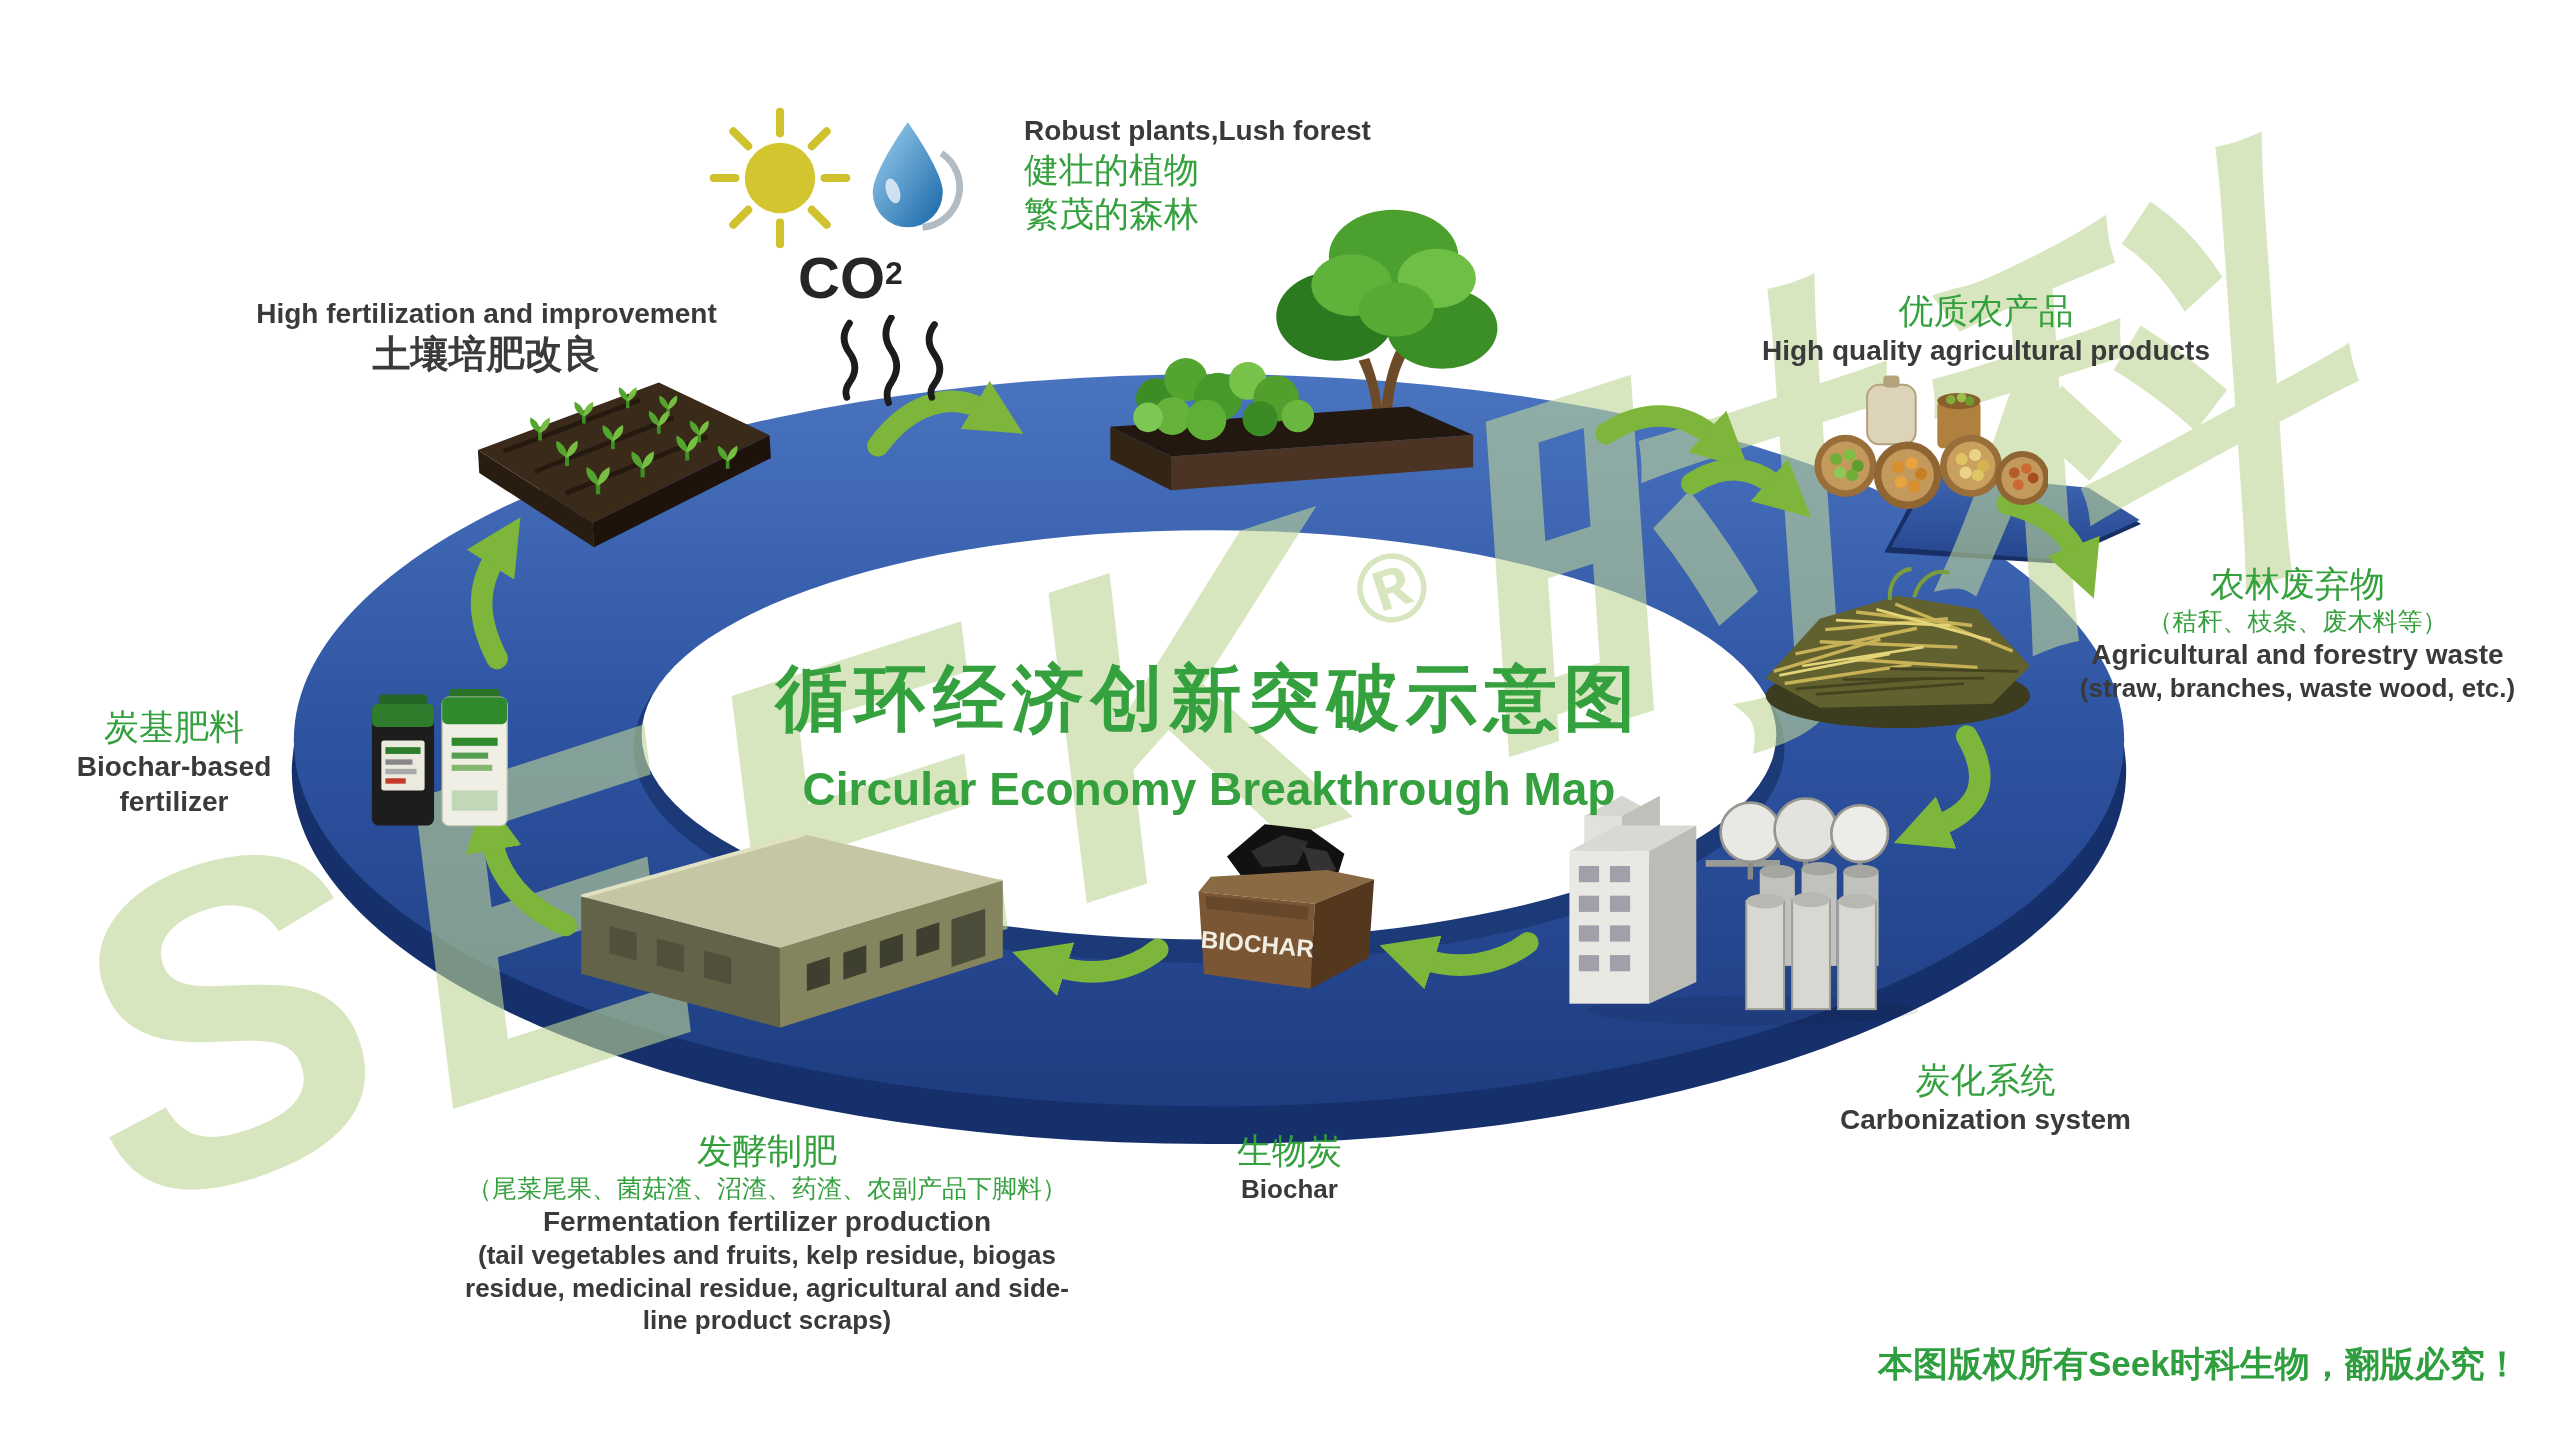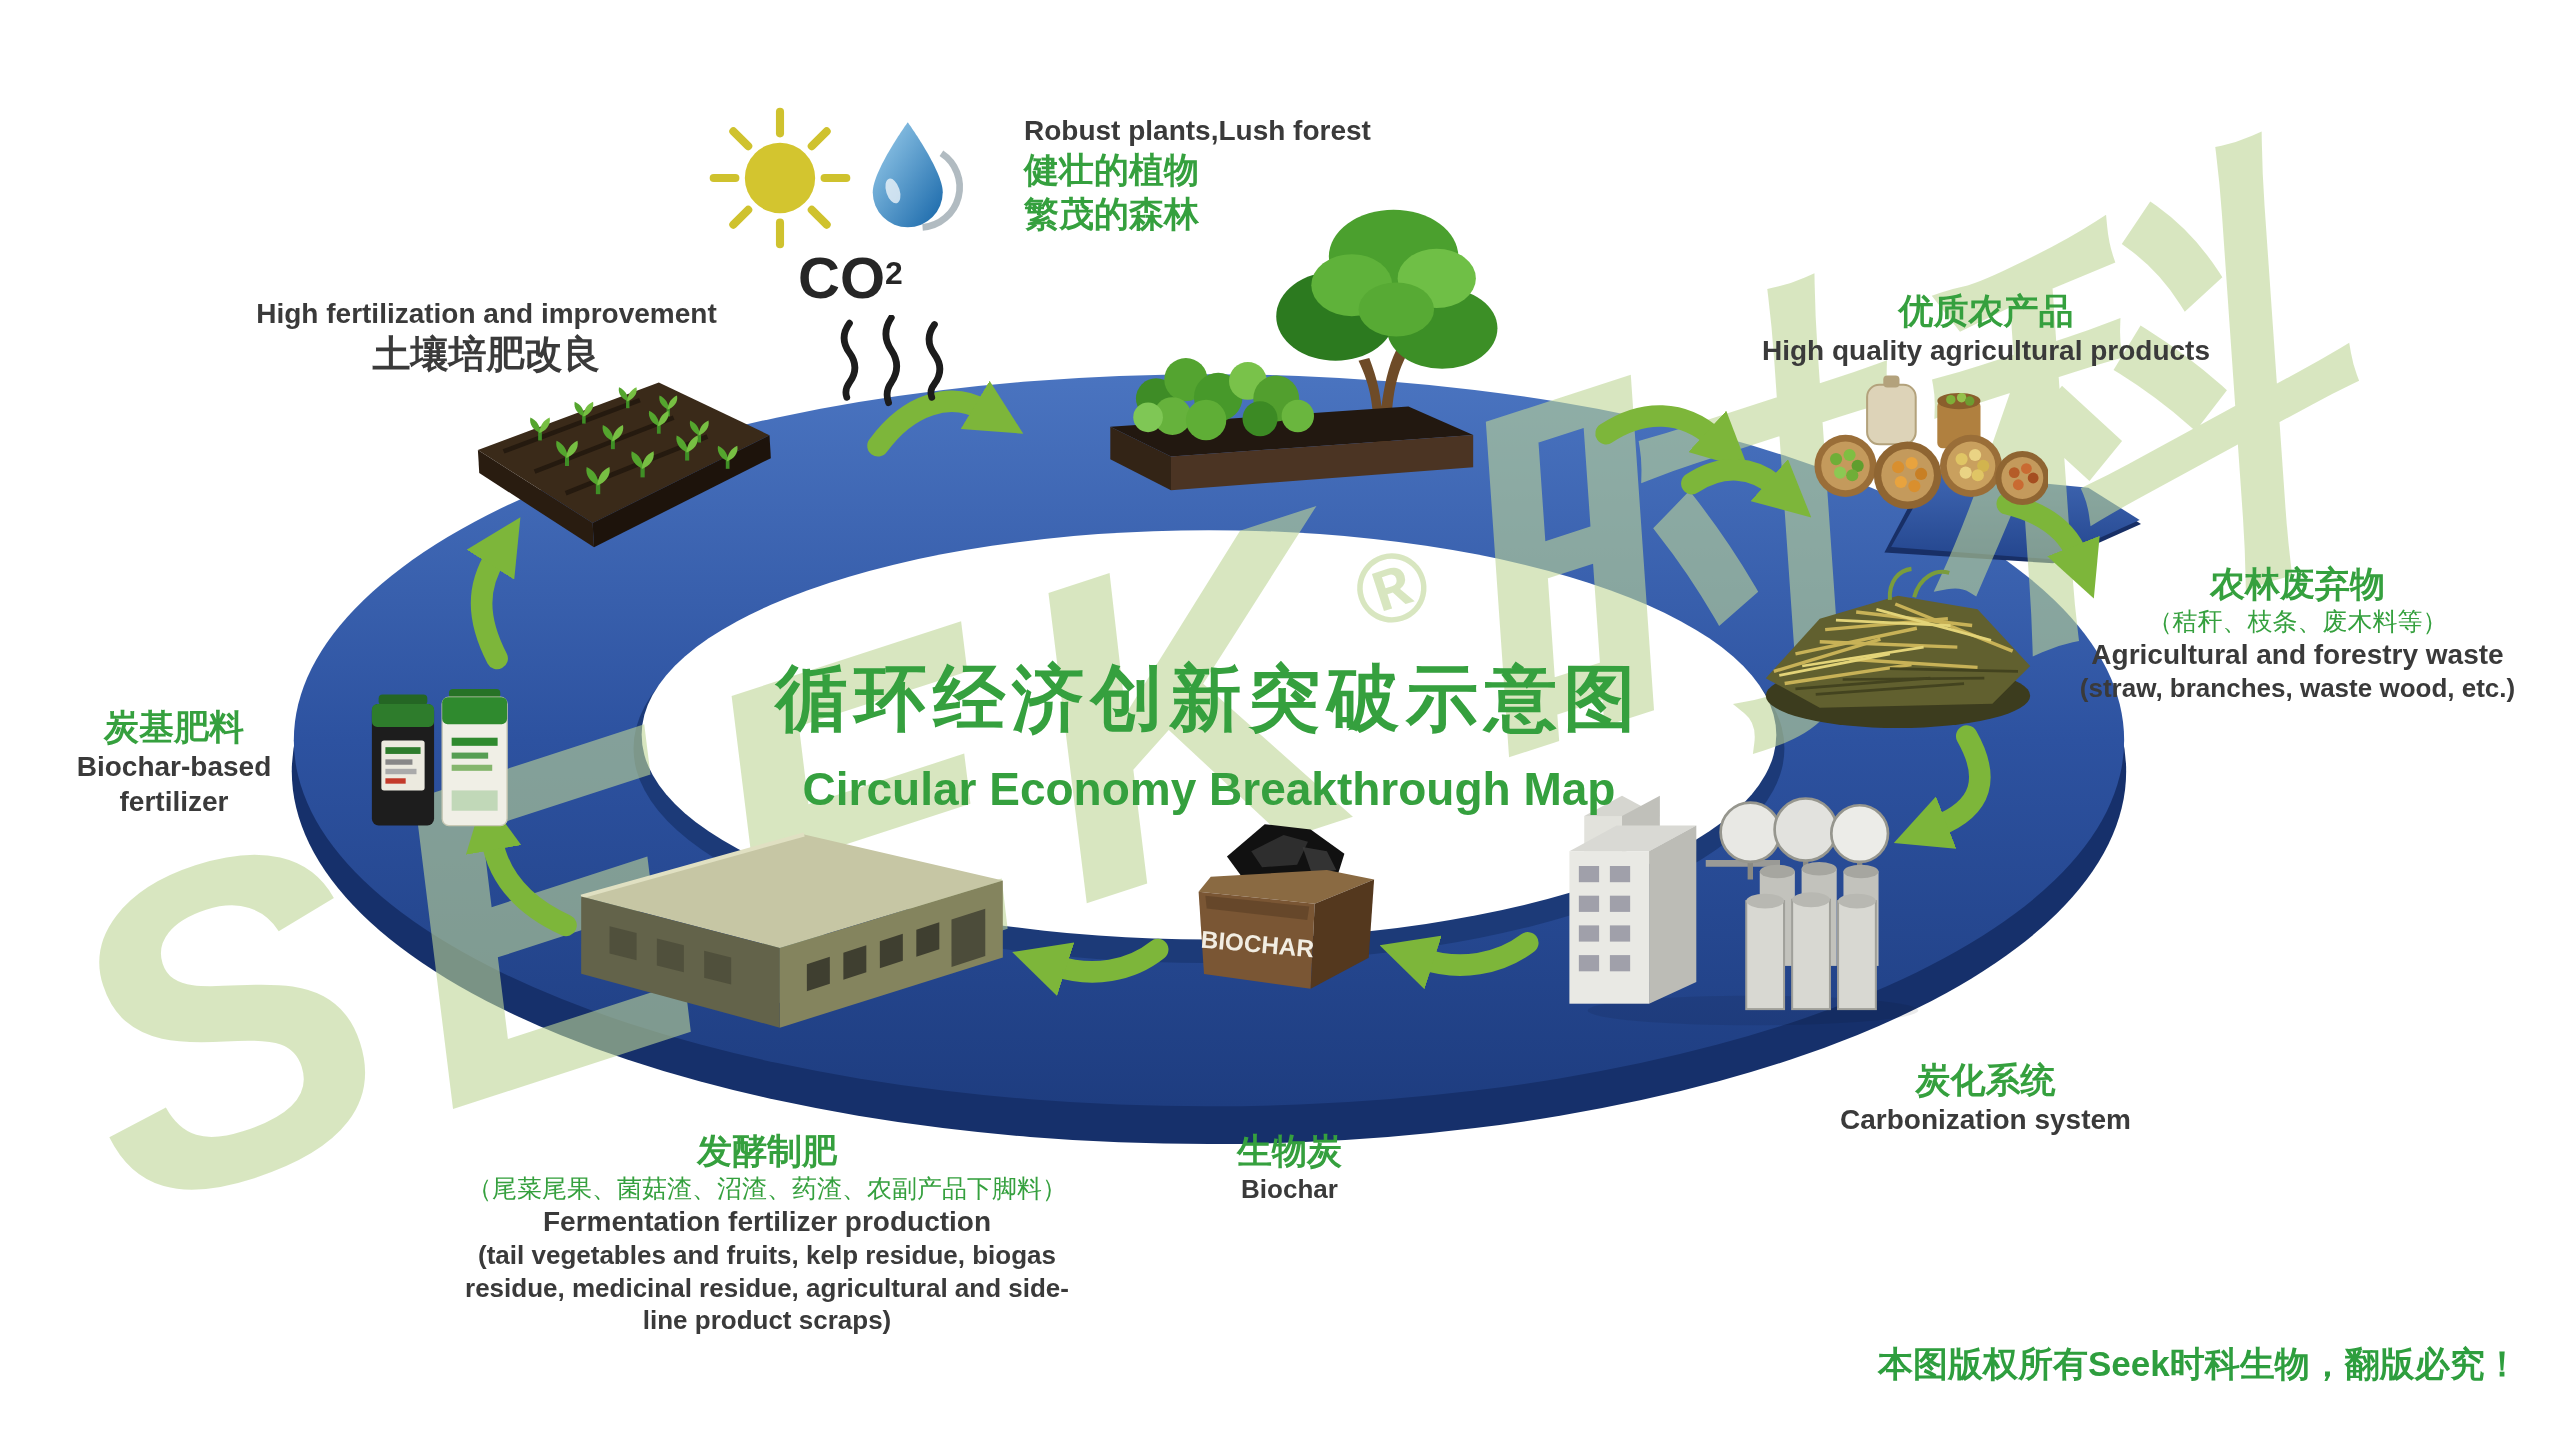--- a/index.html
+++ b/index.html
@@ -5,21 +5,21 @@
   html,body{margin:0;padding:0;background:#ffffff;}
   .stage{position:relative;width:2576px;height:1444px;background:#ffffff;overflow:hidden;
          font-family:"Liberation Sans",sans-serif;color:#3a3a3a;}
   .layer{position:absolute;left:0;top:0;width:2576px;height:1444px;}
   .z1{z-index:1}.z3{z-index:3}
   .ill{position:absolute;z-index:4;}
   .lbl{position:absolute;z-index:5;text-align:center;line-height:1.25;}
   .t-green{color:#35a03e;}
   .t-dark{color:#3a3a3a;}
   .zh-xl{font-size:38px;font-weight:600;}
-  .zh-lg{font-size:35px;font-weight:700;}
+  .zh-lg{font-size:35px;font-weight:400;}
   .zh-sm{font-size:25px;font-weight:500;}
   .en-b{font-size:28px;font-weight:700;}
   .en-r{font-size:26px;font-weight:700;}
 
   #lbl-soil{left:196px;top:296px;width:581px;}
   #lbl-plants{left:1024px;top:113px;width:473px;text-align:left;}
   #lbl-products{left:1726px;top:289px;width:520px;}
   #lbl-waste{left:2046px;top:562px;width:503px;}
   #lbl-carbon{left:1749px;top:1058px;width:473px;}
   #lbl-biochar{left:1141px;top:1129px;width:297px;}

